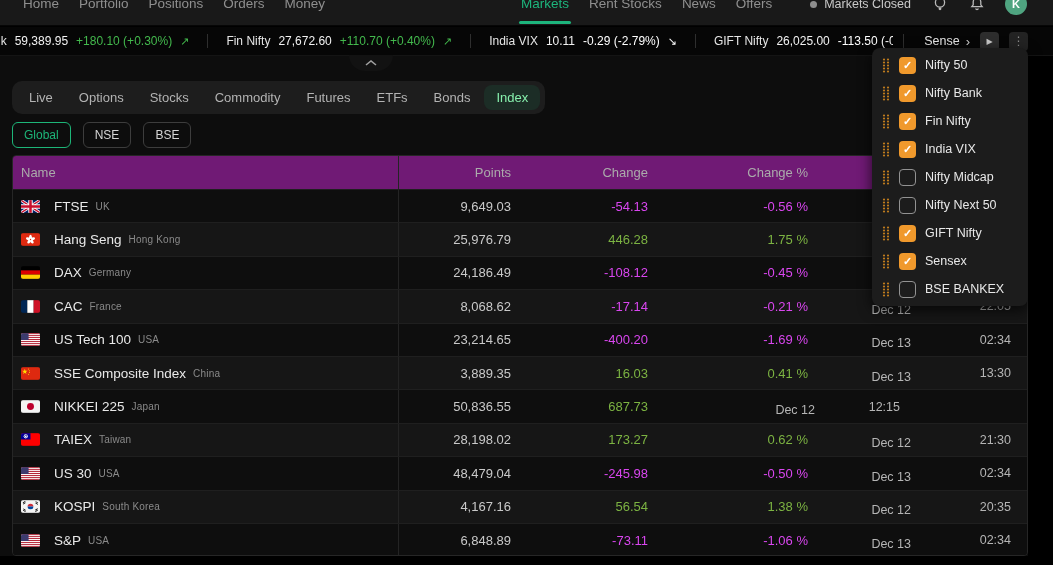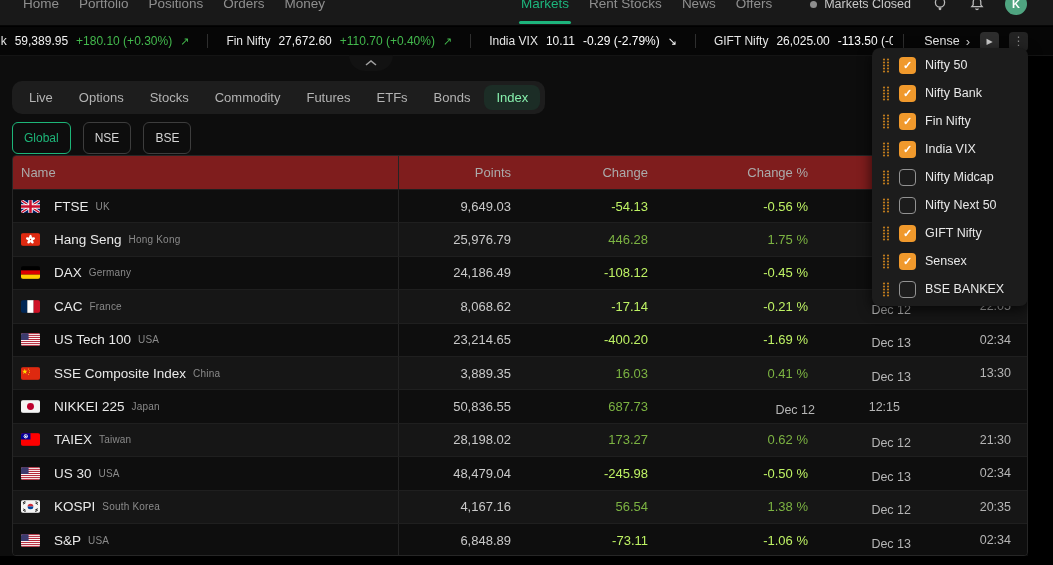--- a/index.html
+++ b/index.html
@@ -50,44 +50,44 @@
   .notch { position:absolute; left:349px; top:-1px; width:44px; height:16px; background:#121212;
     border-radius:0 0 22px 22px; display:flex; align-items:center; justify-content:center; cursor:pointer; }
 
   .tabbar { position:absolute; left:12px; top:25px; height:33px; display:inline-flex;
     align-items:center; background:#1d1d1d; border-radius:10px; padding:0 5px; gap:2px; }
   .tab { padding:5px 12px; font-size:13px; color:#b3b3b3; border-radius:8px; cursor:pointer;
     white-space:nowrap; }
   .tab.active { background:#1c2d26; color:#86efac; }
 
   .filters { position:absolute; left:12px; top:66px; display:flex; gap:12px; }
-  .pill { height:32px; padding:0 11px; border-radius:6px; border:1px solid #3d3d3d; color:#d6d6d6;
+  .pill { height:26px; padding:0 11px; border-radius:6px; border:1px solid #3d3d3d; color:#d6d6d6;
     font-size:12px; display:flex; align-items:center; cursor:pointer; }
   .pill.active { border-color:#1db578; color:#1db578; }
 
   
   .table { position:absolute; left:12px; top:99px; width:1016px; height:401px;
     border:1px solid #262626; border-radius:4px; overflow:hidden; background:#0f0f0f; }
   .trow { display:grid; grid-template-columns:386px 124px 137px 160px 96px 1fr;
     align-items:center; height:33.4px; border-top:1px solid #1f1f1f; cursor:pointer; }
-  .trow.head { height:33px; border-top:none; background:#7f1d1d; cursor:default; }
+  .trow.head { height:33px; border-top:none; background:#701a75; cursor:default; }
   .trow:nth-child(even) { background:#0e0e0e; }
   .trow:nth-child(odd):not(.head) { background:#161616; }
   .cell-name { display:flex; align-items:center; padding-left:8px; height:100%;
     border-right:1px solid #242424; }
   .head .cell-name { font-size:13px; color:#ababab; }
   .flag { width:19px; height:13px; border-radius:2px; overflow:hidden; flex:none;
     margin-right:14px; display:block; }
   .flag svg { display:block; width:100%; height:100%; }
   .idx-name { font-size:13.5px; color:#e9e9e9; white-space:nowrap; }
   .idx-country { font-size:10px; color:#8a8a8a; margin-left:7px; letter-spacing:.2px; white-space:nowrap; }
   .num { text-align:right; padding-right:12px; font-size:13px; color:#c9c9c9; }
   .head .num { font-size:13px; color:#ababab; }
   .chg.pos { color:#7cb342; }
-  .chg.neg { color:#bef264; }
+  .chg.neg { color:#d946ef; }
   .date { text-align:right; padding-right:5px; font-size:12.5px; color:#b5b5b5;margin-top:7px; }
   .time { text-align:right; padding-right:16px; font-size:12.5px; color:#b5b5b5; }
 
   
   .dropdown { position:absolute; left:872px; top:48px; width:156px; background:#1c1c1c;
     border-radius:8px; padding:3px 0; box-shadow:0 4px 14px rgba(0,0,0,.7); z-index:20; }
   .dd-item { display:flex; align-items:center; height:28px; padding:0 10px; gap:9px; cursor:pointer; }
   .grip { width:8px; height:15px; flex:none; display:flex; }
   .cb { width:17px; height:17px; border-radius:4px; flex:none; display:flex; align-items:center;
     justify-content:center; }

